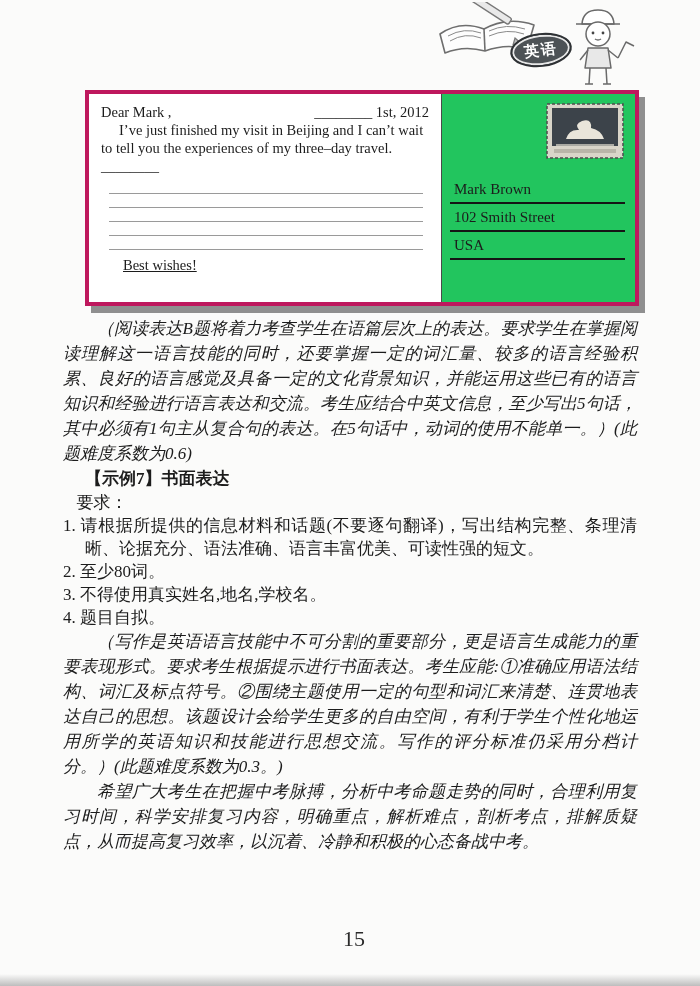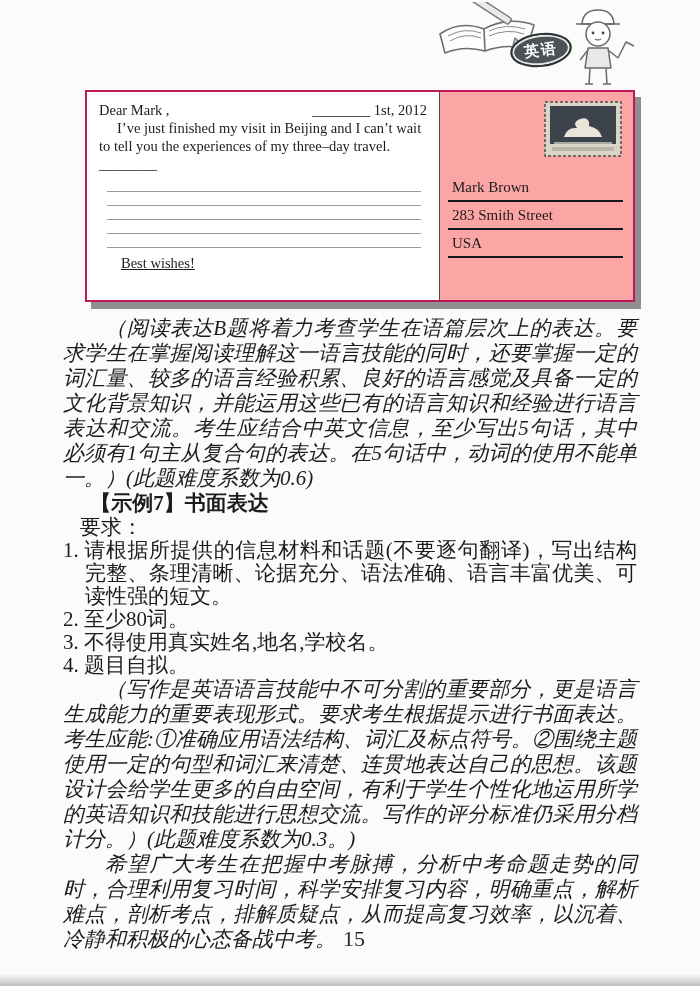--- a/index.html
+++ b/index.html
@@ -29,56 +29,56 @@
     transform:rotate(-7deg);
   }
   .subject-badge span{ color:#fff; font-weight:bold; font-size:15px; letter-spacing:2px; }
   .student-icon { position:absolute; left:560px; top:4px; }
 
   
   .letter-box{
     position:absolute; left:85px; top:90px;
     width:546px; height:208px;
     background:#fff;
-    border:2px solid #be185d;
+    border:4px solid #be185d;
     box-shadow:6px 7px 0 #8f8f8f;
     display:flex;
     font-size:14.5px;
     line-height:18px;
   }
   .letter-left{ width:352px; box-sizing:border-box; padding:9px 12px 6px 12px; }
   .letter-head{ display:flex; justify-content:space-between; }
   .letter-greeting{ padding-left:18px; }
   .letter-body{ text-indent:18px; }
   .blank-lines{ margin-top:5px; }
   .blank-line{ height:13px; border-bottom:1px solid #9a9a9a; margin:0 6px 0 8px; }
   .letter-closing{ padding-left:22px; margin-top:6px;text-decoration:underline; }
   .sign-block{ width:150px; margin-left:180px; text-align:center; margin-top:2px; }
 
   .letter-right{
     flex:1; position:relative;
-    background:#fca5a5;
+    background:#22c55e;
     border-left:1px solid #4a4a4a;
     box-sizing:border-box;
     padding:8px 10px 0 8px;
   }
   .stamp{ position:absolute; top:9px; right:11px; }
   .address{ margin-top:74px; }
   .addr-line{
     font-size:15px;
     border-bottom:2px solid #151515;
     padding:4px 2px 3px 4px;
     height:19px;
     white-space:nowrap; overflow:hidden;
   }
 
   
   .content{
     position:absolute; left:63px; top:316px; width:574px;
-    font-size:21px; line-height:25px;
+    font-size:17px; line-height:25px;
     text-align:justify;
   }
   .content p{ margin:0; }
   .indent2{ text-indent:2em; }
   .note{ font-style:italic; }
   .example-heading{ font-weight:bold; text-indent:1.3em; }
   .req-label{ text-indent:0.8em; line-height:23px; }
   .req-item{ line-height:23px; margin-left:17px; padding-left:22px; text-indent:-22px; }
 
   .page-number{
@@ -159,21 +159,21 @@
         <svg width="78" height="56" viewBox="0 0 78 56">
           <rect x="1" y="1" width="76" height="54" fill="#d9d5c9" stroke="#4d4d4d" stroke-width="1.5" stroke-dasharray="3 2"></rect>
           <rect x="6" y="5" width="66" height="38" fill="#3c434a"></rect>
           <path d="M20 36 Q23 26 33 27 Q28 21 36 18 Q46 15 45 25 Q55 27 58 36 Z" fill="#e9e5da"></path>
           <path d="M10 42 L68 42" stroke="#cfccc2" stroke-width="1.5"></path>
           <rect x="8" y="46" width="62" height="4" fill="#b9b5a9"></rect>
         </svg>
       </div>
       <div class="address">
         <div class="addr-line">Mark Brown</div>
-        <div class="addr-line">283  Smith  Street</div>
+        <div class="addr-line">102  Smith  Street</div>
         <div class="addr-line">USA</div>
       </div>
     </div>
   </div>
 
   <div class="content">
     <p class="indent2 note">（阅读表达B题将着力考查学生在语篇层次上的表达。要求学生在掌握阅读理解这一语言技能的同时，还要掌握一定的词汇量、较多的语言经验积累、良好的语言感觉及具备一定的文化背景知识，并能运用这些已有的语言知识和经验进行语言表达和交流。考生应结合中英文信息，至少写出5句话，其中必须有1句主从复合句的表达。在5句话中，动词的使用不能单一。）(此题难度系数为0.6)</p>
     <p class="example-heading">【示例7】书面表达</p>
     <p class="req-label">要求：</p>
     <p class="req-item">1. 请根据所提供的信息材料和话题(不要逐句翻译)，写出结构完整、条理清晰、论据充分、语法准确、语言丰富优美、可读性强的短文。</p>

